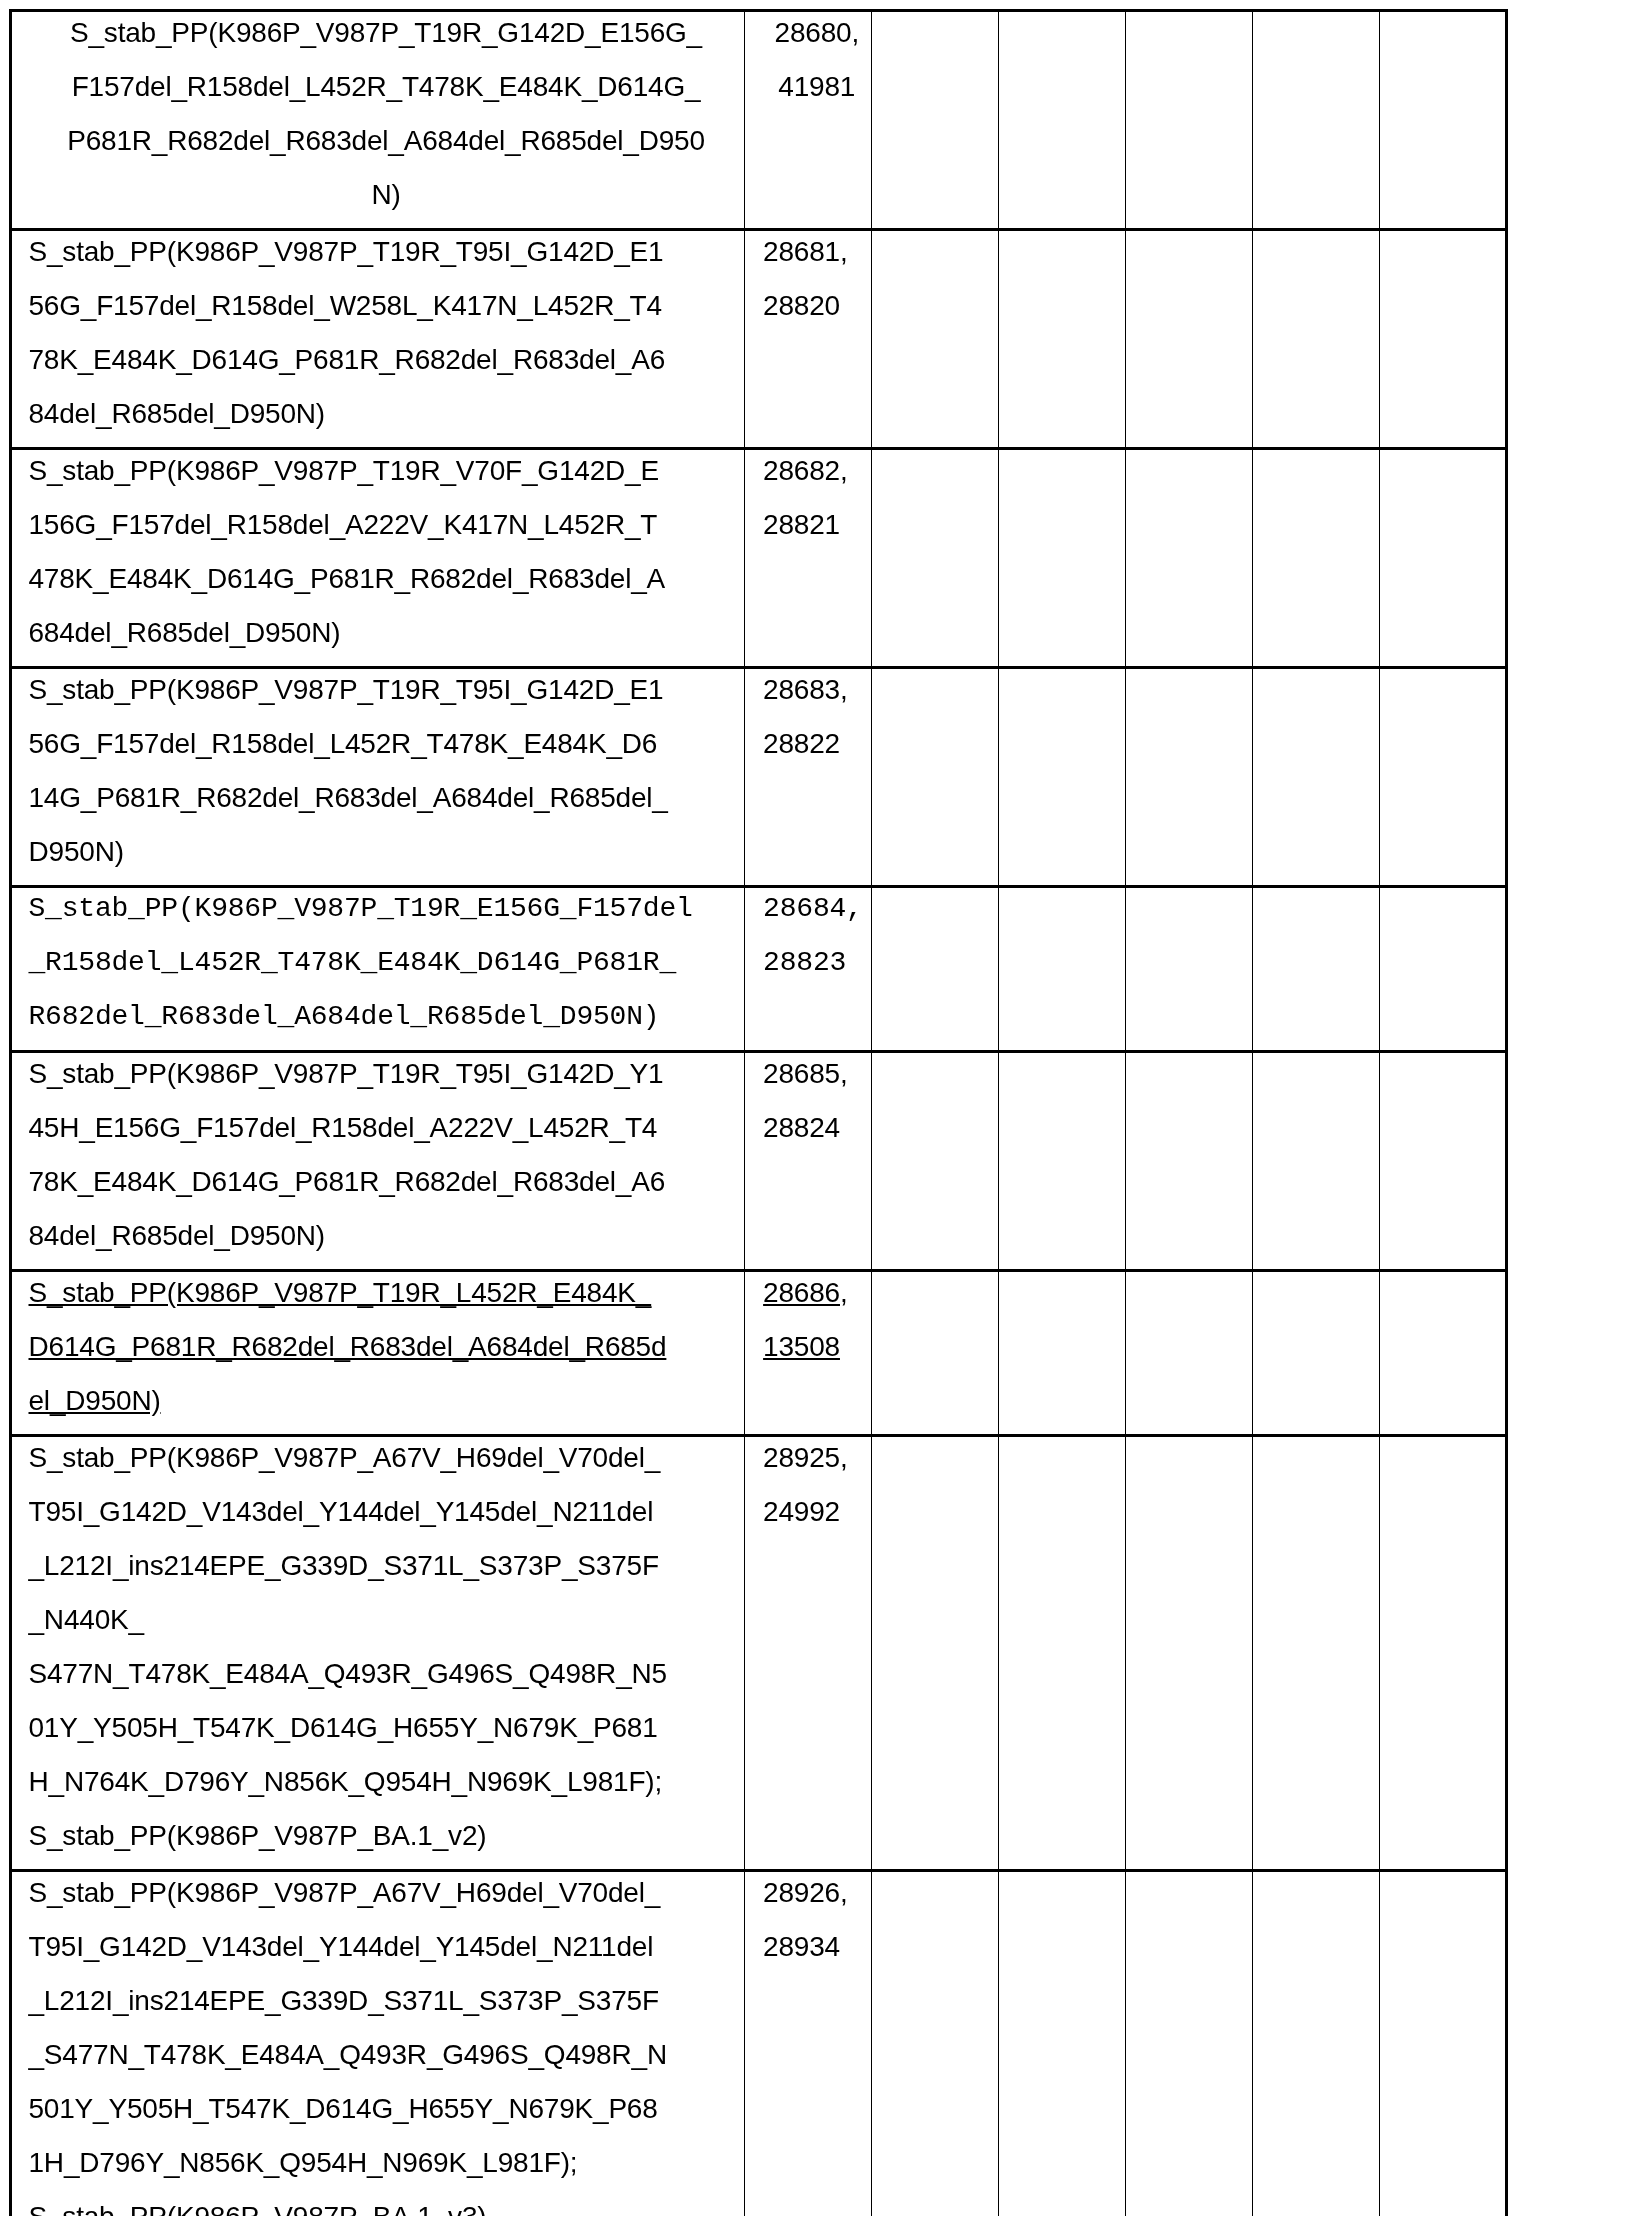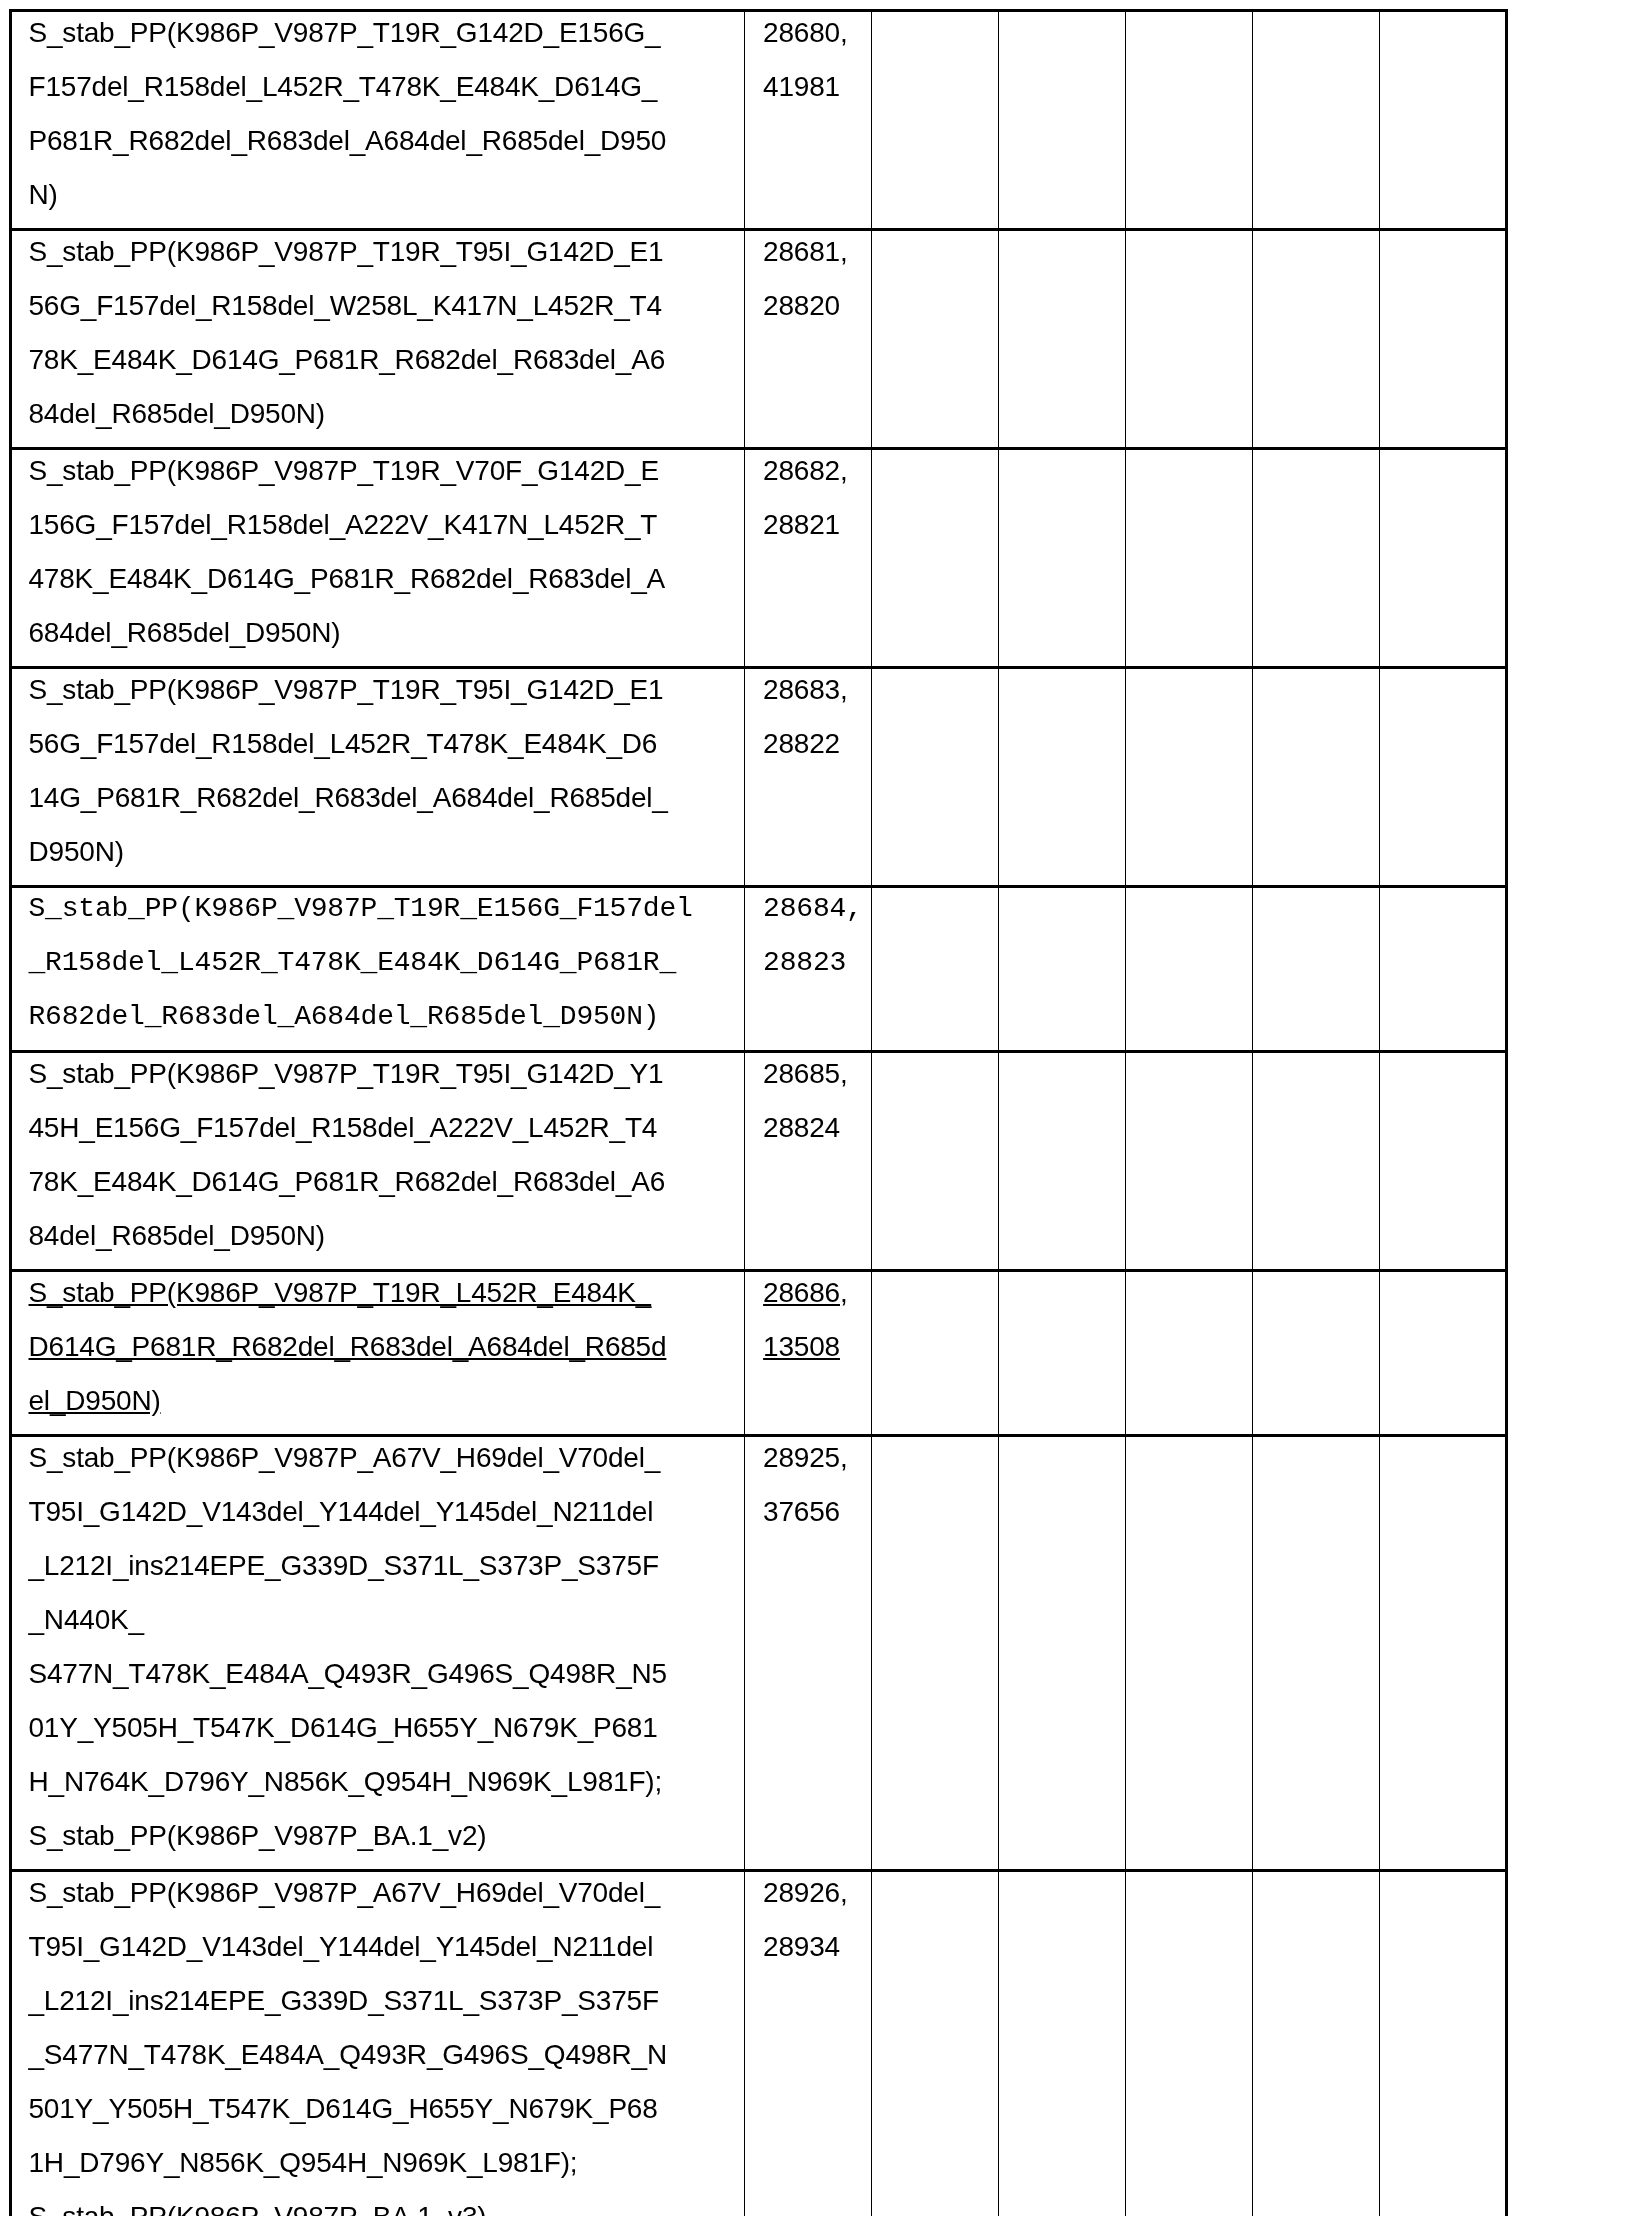--- a/index.html
+++ b/index.html
@@ -29,20 +29,21 @@
     padding: 0 0 0 17px;
     font-size: 28px;
     line-height: 54px;
     overflow: hidden;
   }
   .page-table tr {
     border-top: 3.4px solid #000000;
   }
   .page-table tr:first-child {
     border-top: none;
+    text-align: center;
   }
   .col-construct { width: 734px; }
   .col-seq { width: 127px; }
   .col-empty { width: 127px; }
   .cell-lines {
     position: relative;
     top: -6px;
   }
   .line {
     display: block;
@@ -230,21 +231,21 @@
             <span class="line">_N440K_</span>
             <span class="line">S477N_T478K_E484A_Q493R_G496S_Q498R_N5</span>
             <span class="line">01Y_Y505H_T547K_D614G_H655Y_N679K_P681</span>
             <span class="line">H_N764K_D796Y_N856K_Q954H_N969K_L981F);</span>
             <span class="line">S_stab_PP(K986P_V987P_BA.1_v2)</span>
           </div>
     </td>
     <td class="seq-cell">
       <div class="cell-lines">
             <span class="line">28925,</span>
-            <span class="line">37656</span>
+            <span class="line">24992</span>
           </div>
     </td>
     <td class="empty-cell"></td>
     <td class="empty-cell"></td>
     <td class="empty-cell"></td>
     <td class="empty-cell"></td>
     <td class="empty-cell"></td>
   </tr>
 
   <tr style="height: 375px;">

